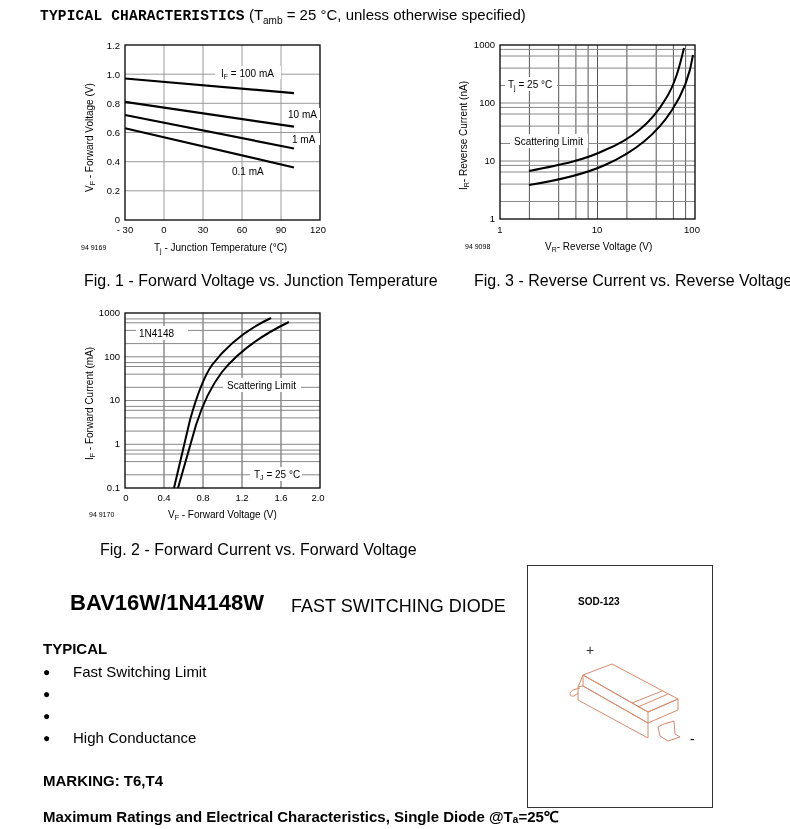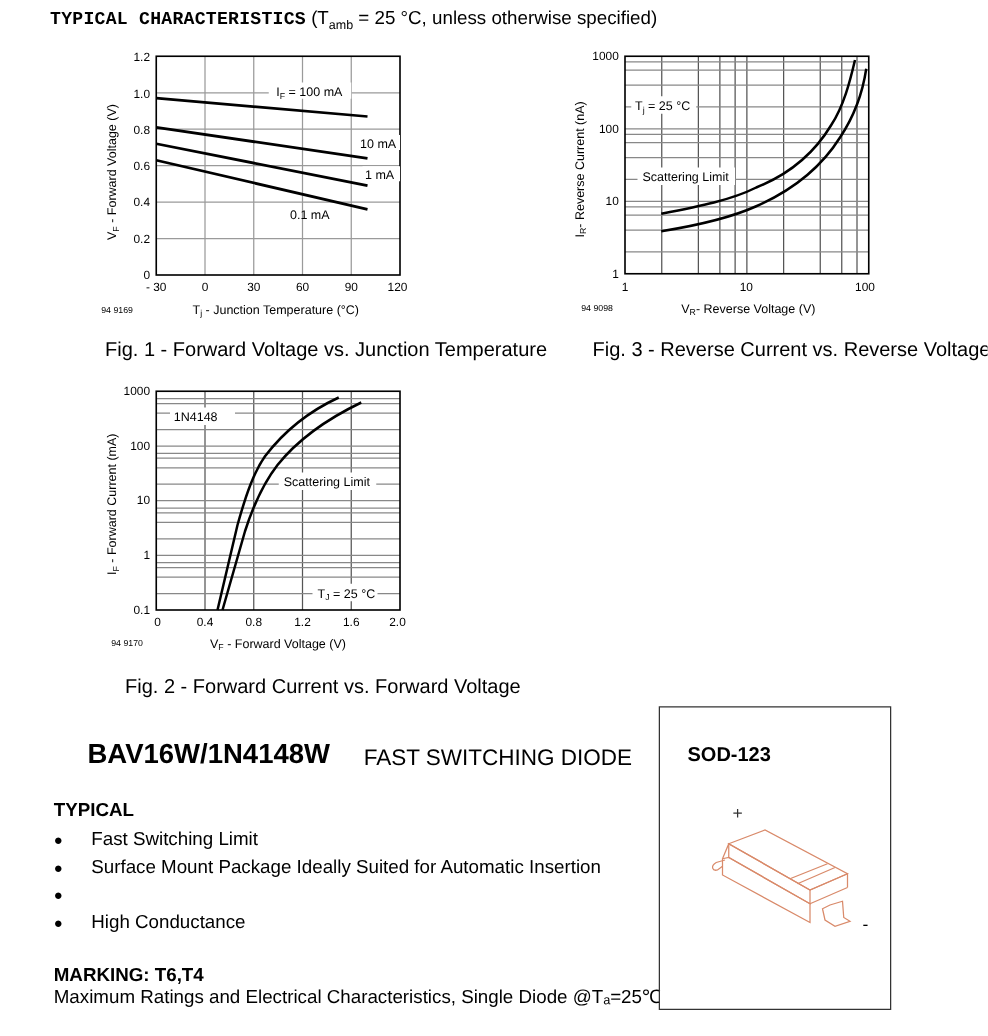--- a/index.html
+++ b/index.html
@@ -11,23 +11,23 @@
   .section-title sub { font-size: 10px; }
   svg text { font-family: "Liberation Sans", sans-serif; }
   .caption { font-size: 16px; white-space: nowrap; }
   .product { left: 70px; top: 590px; font-size: 22px; font-weight: bold; white-space: nowrap; }
   .product-sub { left: 291px; top: 596px; font-size: 18px; white-space: nowrap; }
   .features-h { left: 43px; top: 640px; font-size: 15px; font-weight: bold; }
   .feat-list { left: 40px; top: 661px; margin: 0; padding: 0; list-style: none; }
   .feat-list li { font-size: 15px; height: 22px; line-height: 22px; position: relative; padding-left: 33px; white-space: nowrap; }
   .feat-list li .bullet { position: absolute; left: 3px; top: 0; font-size: 12px; }
   .marking { left: 43px; top: 772px; font-size: 15px; font-weight: bold; white-space: nowrap; }
-  .ratings { left: 43px; top: 786px; font-size: 15px; font-weight: normal; white-space: nowrap; }
+  .ratings { left: 43px; top: 806px; font-size: 15px; font-weight: bold; white-space: nowrap; }
   .pkg-box { left: 527px; top: 565px; width: 186px; height: 243px; border: 1.5px solid #333; box-sizing: border-box; }
-  .pkg-label { left: 550px; top: 596px; font-size: 16px; font-weight: bold; text-align: center; }
+  .pkg-label { left: 578px; top: 596px; font-size: 10px; font-weight: bold; text-align: center; }
 </style>
 </head>
 <body>
 
 <div class="abs section-title">
   <b>TYPICAL CHARACTERISTICS</b><span> (T</span><sub>amb</sub><span> = 25 °C, unless otherwise specified)</span>
 </div>
 
 <svg class="abs" style="left:0;top:0" width="790" height="560">
 
@@ -200,21 +200,21 @@
 <div class="abs caption" style="left:84px;top:272px">Fig. 1 - Forward Voltage vs. Junction Temperature</div>
 <div class="abs caption" style="left:474px;top:272px">Fig. 3 - Reverse Current vs. Reverse Voltage</div>
 <div class="abs caption" style="left:100px;top:541px">Fig. 2 - Forward Current vs. Forward Voltage</div>
 
 <div class="abs product">BAV16W/1N4148W</div>
 <div class="abs product-sub">FAST SWITCHING DIODE</div>
 
 <div class="abs features-h">TYPICAL</div>
 <ul class="abs feat-list">
   <li><span class="bullet">●</span><span>Fast Switching Limit</span></li>
-  <li><span class="bullet">●</span><span>Surface Mount Package Ideally Suited for Automatic Insertion</span></li>
+  <li><span class="bullet">●</span></li>
   <li><span class="bullet">●</span></li>
   <li><span class="bullet">●</span><span>High Conductance</span></li>
 </ul>
 
 <div class="abs marking">MARKING: T6,T4</div>
 <div class="abs ratings">Maximum Ratings and Electrical Characteristics, Single Diode @Tₐ=25℃</div>
 
 <div class="abs pkg-box"></div>
 <div class="abs pkg-label">SOD-123</div>
 <svg class="abs" style="left:540px;top:630px" width="170" height="120">

